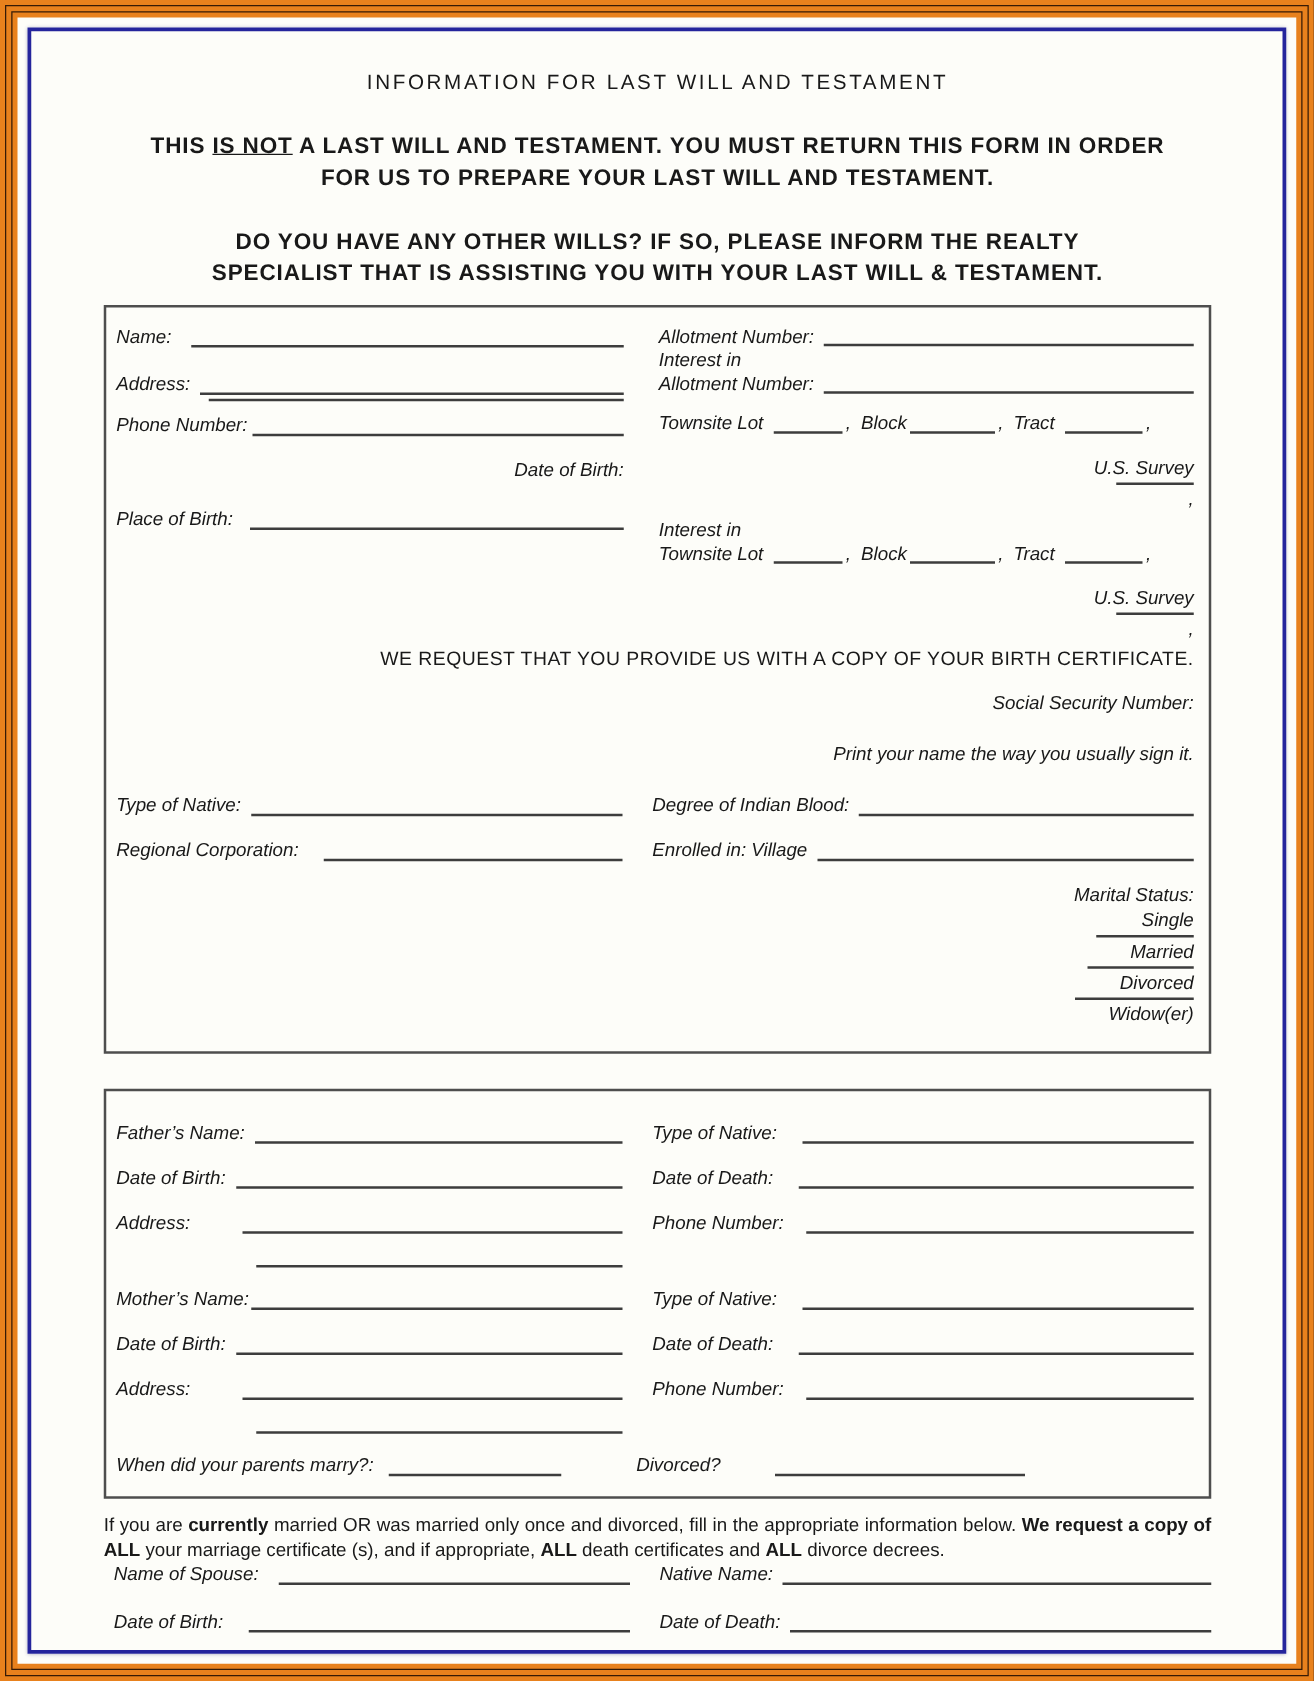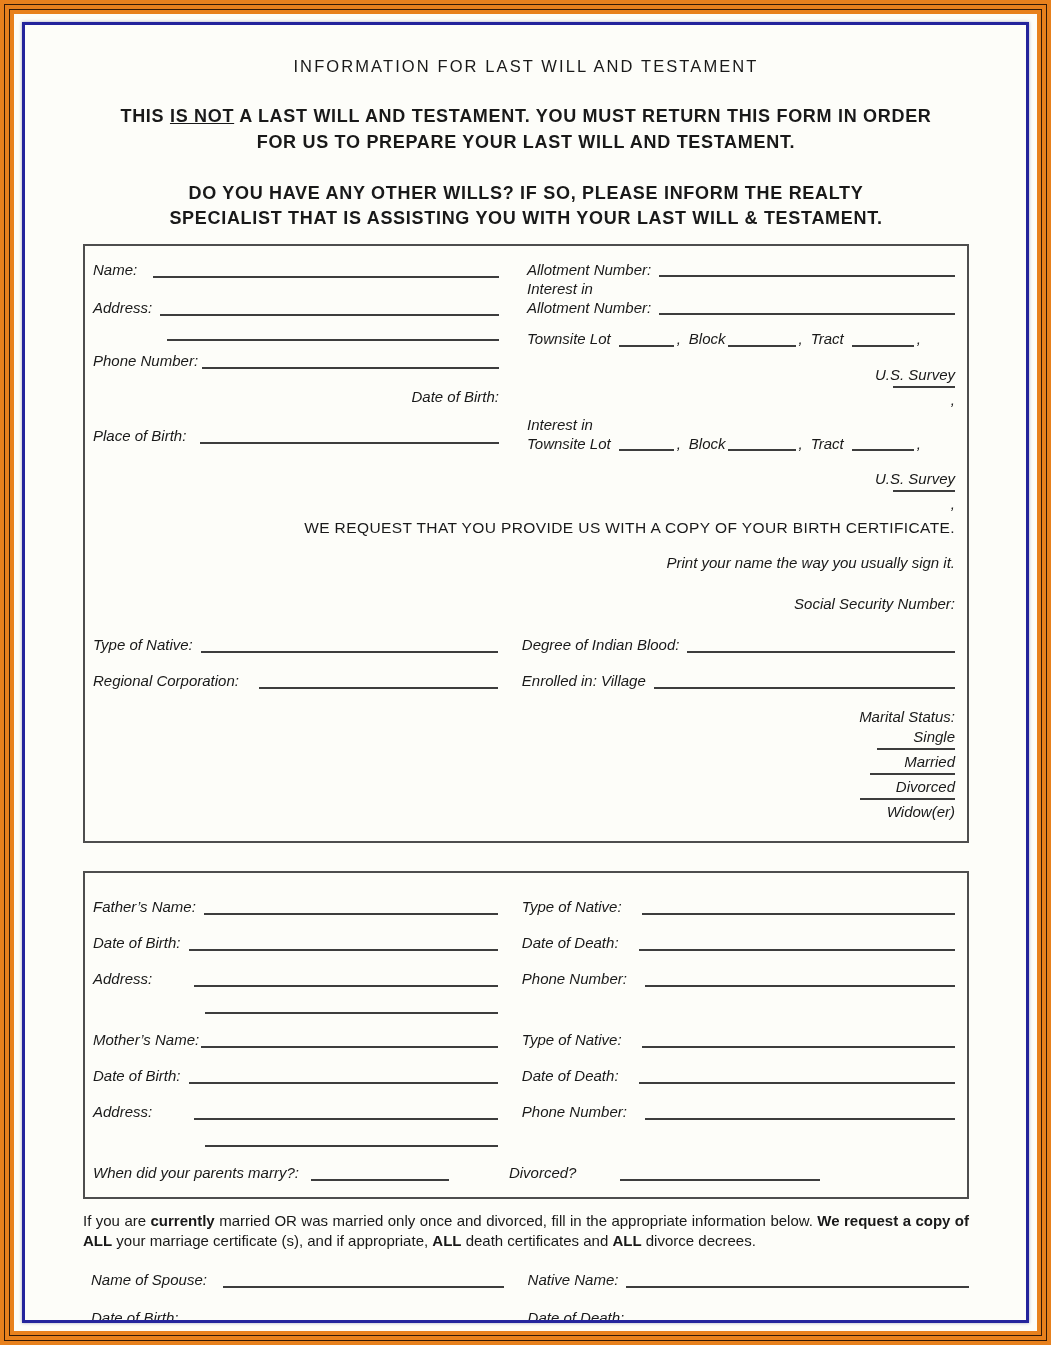--- a/index.html
+++ b/index.html
@@ -75,21 +75,21 @@
   .w55{width:55px;} .w62{width:62px;} .w68{width:68px;} .w78{width:78px;}
   .w85{width:85px;} .w95{width:95px;}
   .comma{white-space:pre;margin-left:3px;}
   .spacer{flex:none;}
   .centered-note{
     text-align:right;font-weight:normal;font-size:15.5px;
     letter-spacing:0.4px;margin-top:0;
   }
   .mt0{margin-top:0;} .mt8{margin-top:8px;} .mt12{margin-top:12px;}
   .mt14{margin-top:14px;} .mt16{margin-top:16px;flex-direction:column;} .mt18{margin-top:18px;}
-  .mt20{margin-top:20px;} .mt22{margin-top:22px;}
+  .mt20{} .mt22{margin-top:22px;}
   .tight{line-height:19px;}
   .parents-hd{
     font-weight:bold;font-size:15.5px;text-decoration:underline;
     margin:2px 0 0 0;
   }
   .spouse-note{
     margin-top:12px;
     font-size:15px;line-height:19.5px;
     text-align:justify;
   }
@@ -190,27 +190,27 @@
             <span class="line fx w62" style="margin-left:4px"></span>
             <span class="comma">,</span>
             <span class="line"></span>
           </div>
         </div>
       </div>
 
       <div class="centered-note">WE REQUEST THAT YOU PROVIDE US WITH A COPY OF YOUR BIRTH CERTIFICATE.</div>
 
       <div class="row mt16">
+        <span class="lbl">Social Security Number:</span>
+        <span class="line" style="margin-left:16px"></span>
+      </div>
+
+      <div class="row mt16">
         <span class="lbl">Print your name the way you usually sign it.</span>
         <span class="line"></span>
-      </div>
-
-      <div class="row mt16">
-        <span class="lbl">Social Security Number:</span>
-        <span class="line" style="margin-left:16px"></span>
       </div>
 
       <div class="cols2 mt16">
         <div class="row">
           <span class="lbl">Type of Native:</span>
           <span class="line"></span>
         </div>
         <div class="row">
           <span class="lbl">Degree of Indian Blood:</span>
           <span class="line"></span>

